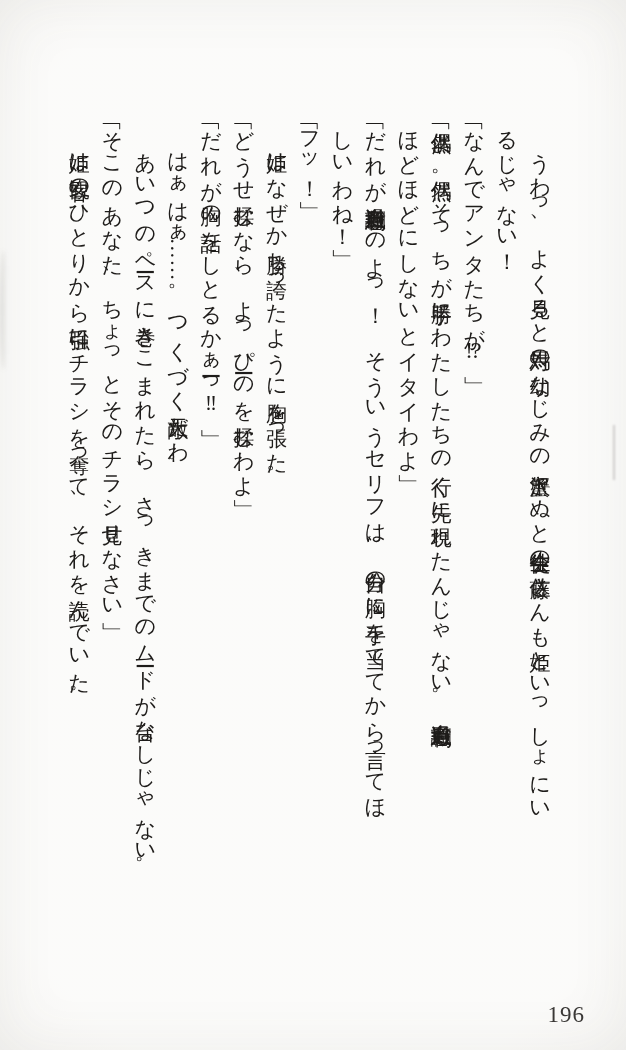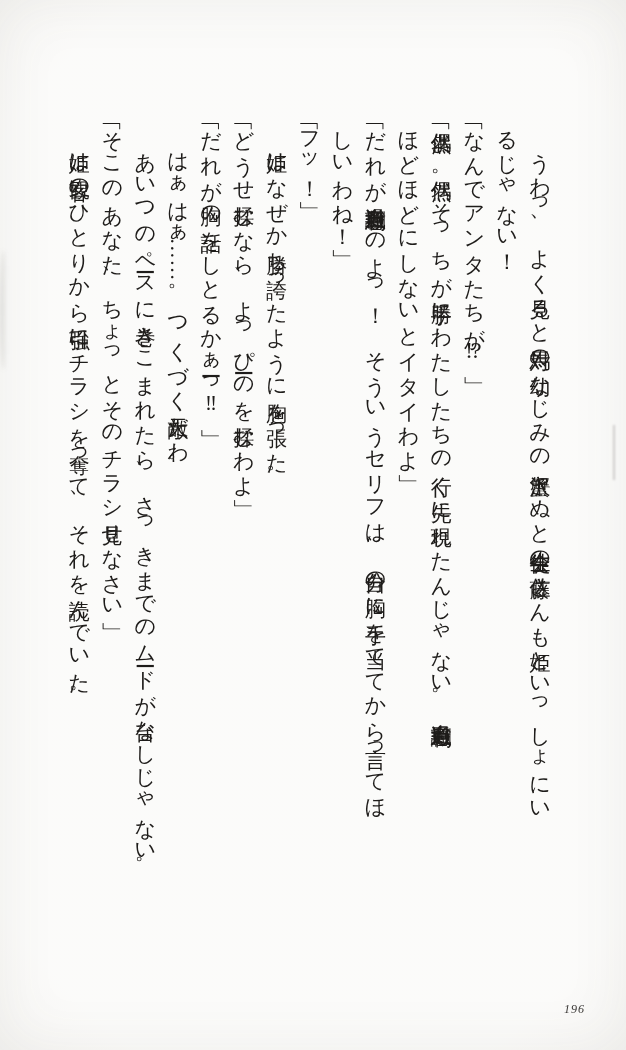--- a/index.html
+++ b/index.html
@@ -57,22 +57,21 @@
     line-height: 32.9px;   
     white-space: nowrap;
   }
   .text-block p.line.indent {
     padding-top: 22px;     
   }
   .page-number {
     position: absolute;
     top: 1002px;
     right: 41px;
-    font-size: 12px;
-    font-style: italic;
+    font-size: 23px;
     letter-spacing: 1px;
     color: var(--pnum, #3a3836);
   }
 </style>
 </head>
 <body>
 
 <div class="page">
   <div class="text-block" id="text-block">
       <p class="line indent">うわっ、よく見ると対馬の幼なじみの蟹沢きぬと生徒会の佐藤さんも姫といっしょにい</p>

